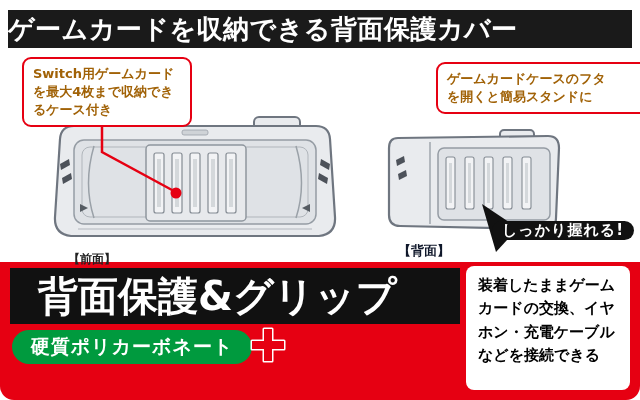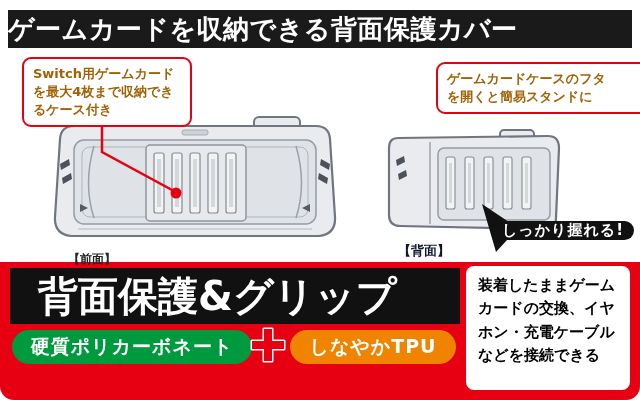--- a/index.html
+++ b/index.html
@@ -113,20 +113,19 @@
   <div id="back-label" class="abs">【背面】</div>
 
   <div id="speech-bubble" class="abs">しっかり握れる!</div>
 
   <div id="footer" class="abs">
     <div id="headline" class="abs">背面保護&amp;グリップ</div>
     <div id="pill-green" class="pill">硬質ポリカーボネート</div>
     <svg id="plus-icon" class="abs" width="38" height="38" viewBox="0 0 38 38">
       <path d="M15,3 h8 v12 h12 v8 h-12 v12 h-8 v-12 H3 v-8 h12 z" fill="#e60012" stroke="#ffffff" stroke-width="3" paint-order="stroke" stroke-linejoin="round"></path>
     </svg>
-    <div id="pill-orange" class="pill">しなやかTPU</div>
     <div id="note-box" class="abs">装着したままゲーム
 カードの交換、イヤ
 ホン・充電ケーブル
 などを接続できる</div>
   </div>
 
 </div>
 
 </body></html>

